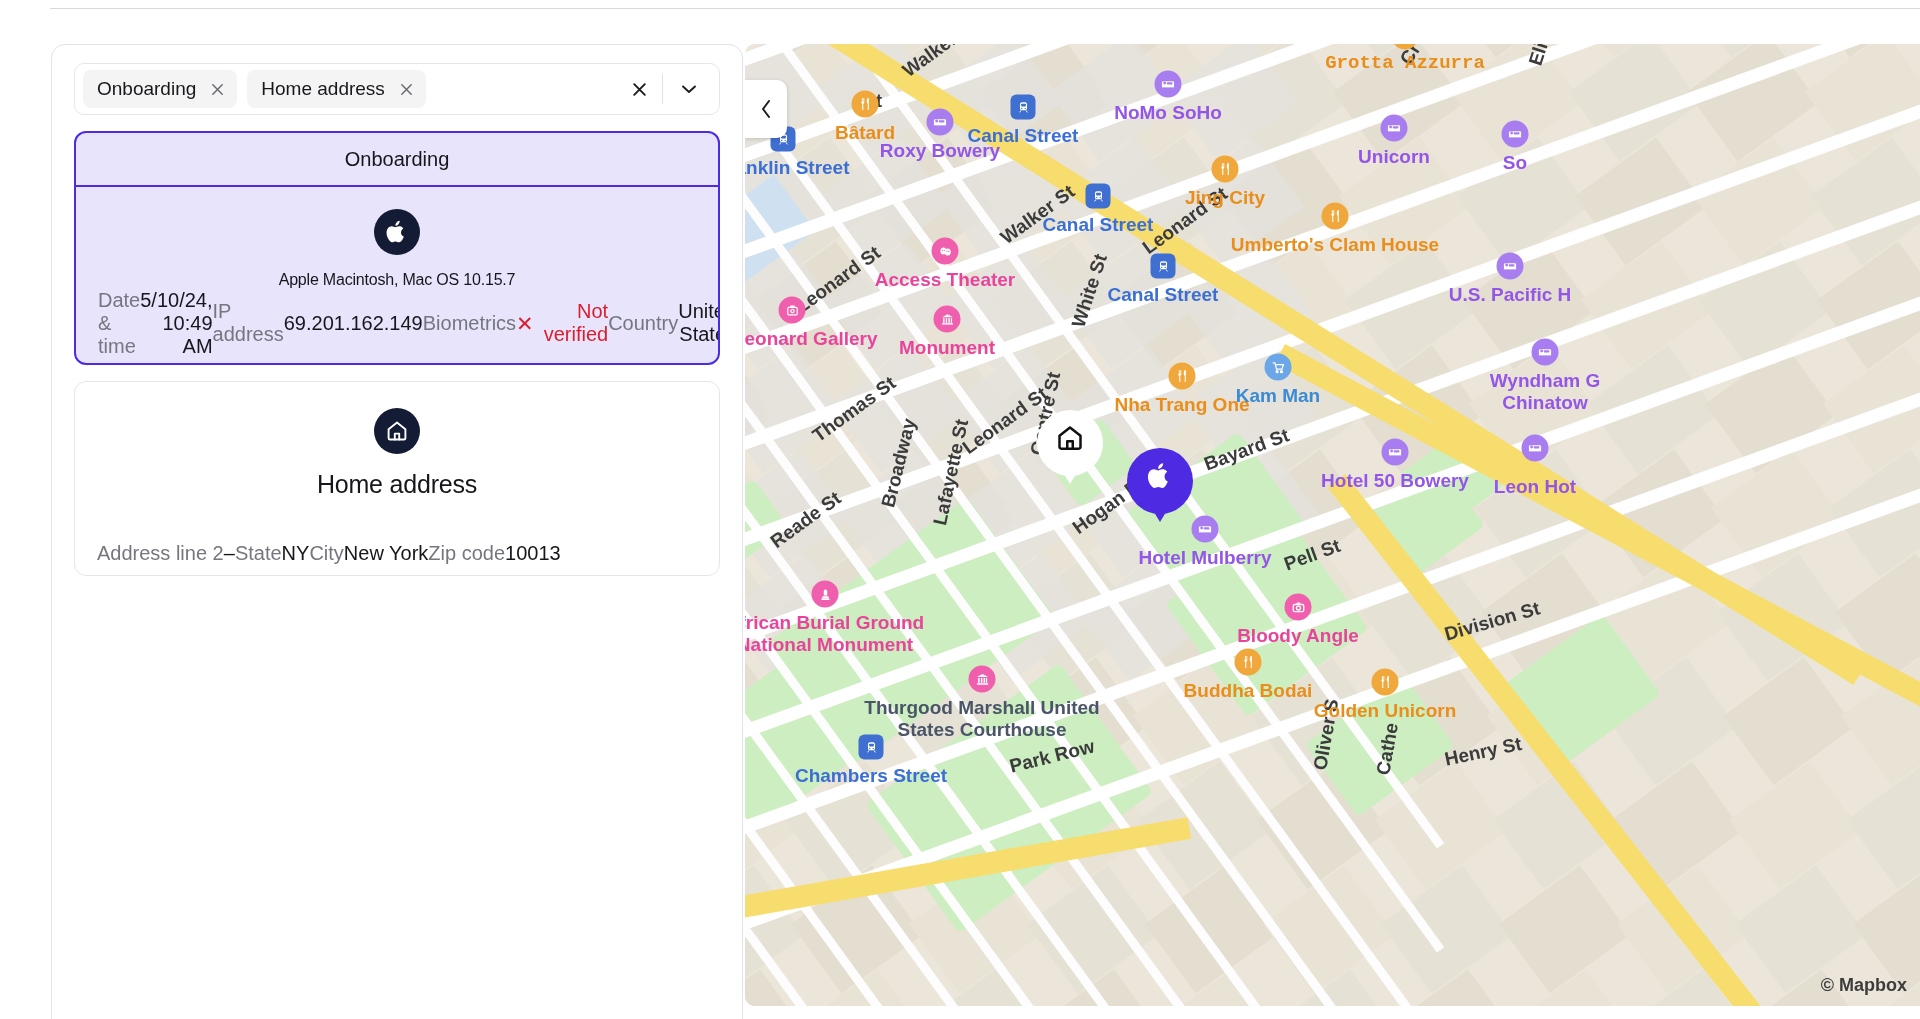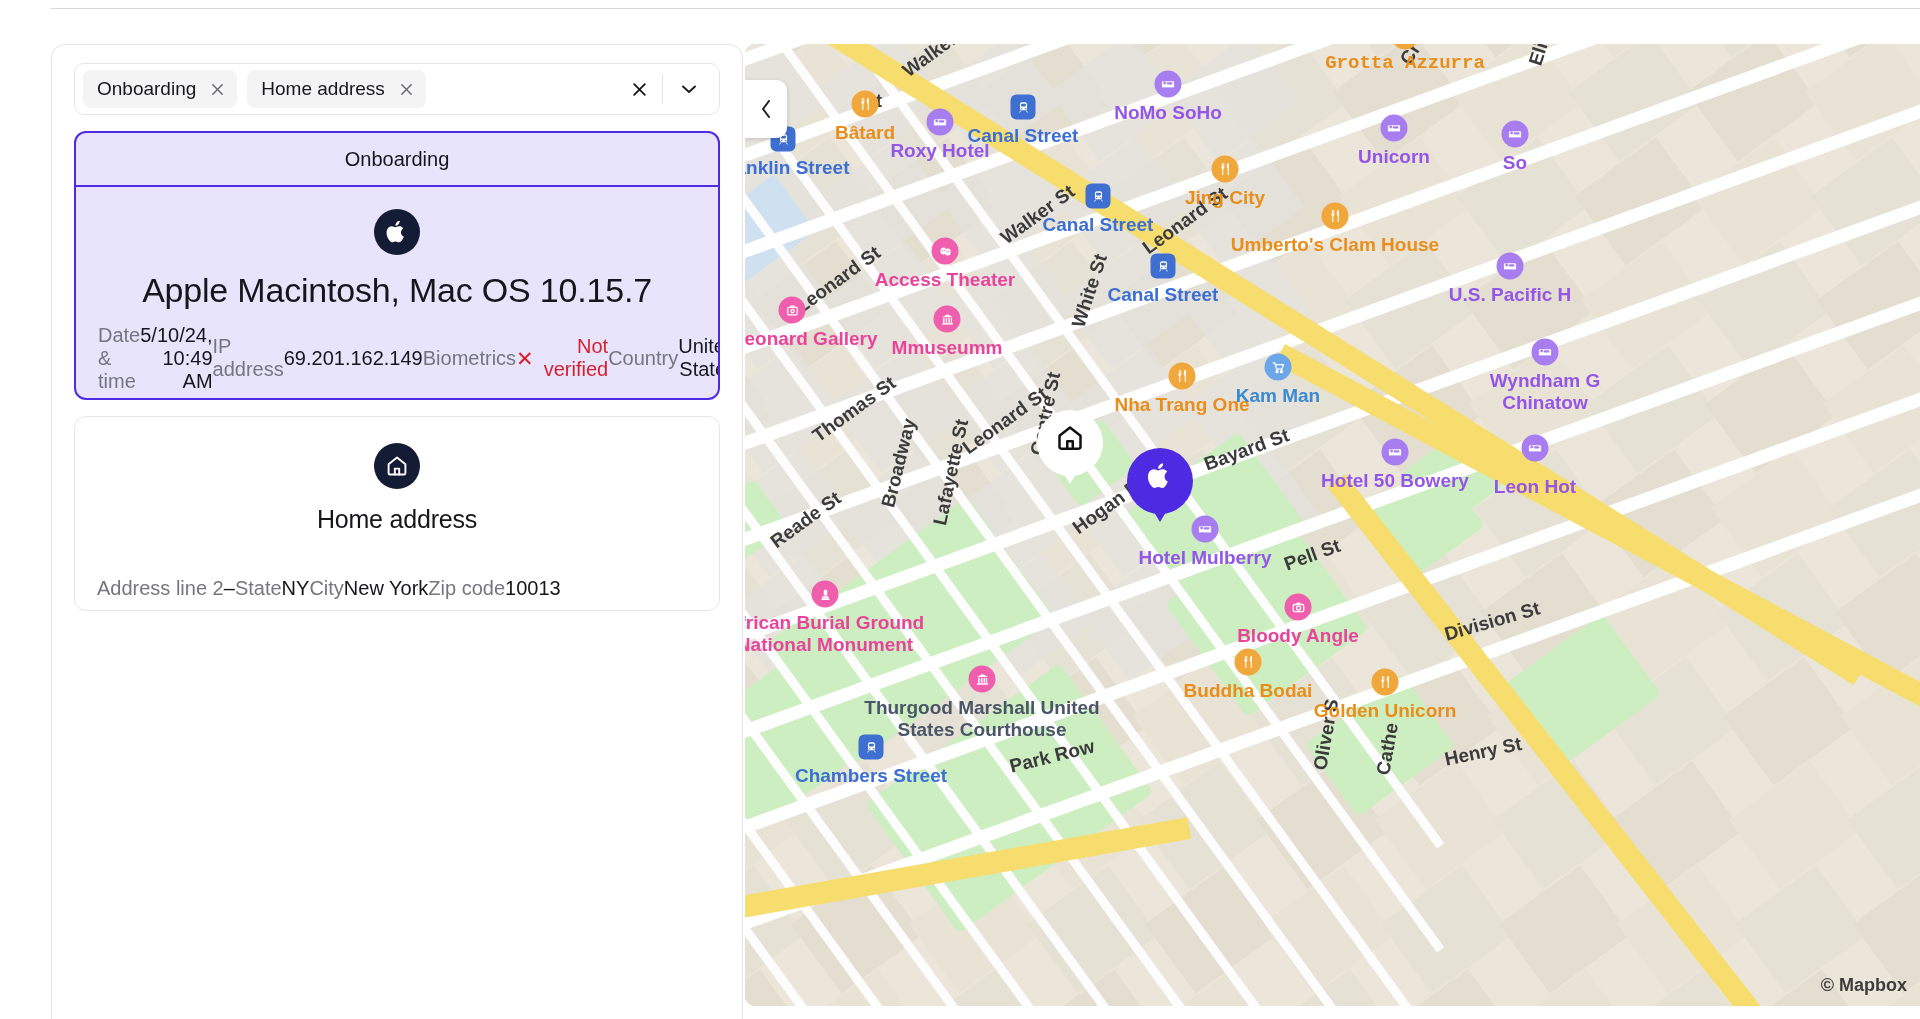--- a/index.html
+++ b/index.html
@@ -86,23 +86,23 @@
   .card.plain .card-body { padding:26px 22px 0 22px; }
 
   .badge-wrap { display:flex; justify-content:center; margin-bottom:16px; }
   .badge {
     width:46px; height:46px; border-radius:50%;
     background:#141b34;
     display:flex; align-items:center; justify-content:center;
   }
   .device-name {
     text-align:center;
-    font-size:34px;
+    font-size:16px;
     color:#16161b;
-    margin-bottom:26px;
+    margin-bottom:12px;
     letter-spacing:-0.2px;
   }
   .card.plain .device-name { font-size:25px; margin-bottom:32px; }
 
   .rows { display:flex; flex-direction:row; }
   .row {
     display:flex; align-items:center; justify-content:space-between;
     height:44px;
     font-size:20px;
   }
@@ -545,21 +545,21 @@
         </div>
         <div class="poi-icon hotel" style="left: 195px; top: 78px;">
           <svg width="15" height="15" viewBox="0 0 16 16" fill="#fff">
             <rect x="1.5" y="5" width="13" height="5.4" rx="1.4"></rect>
             <rect x="1.5" y="10" width="13" height="1.6"></rect>
             <circle cx="4.4" cy="6.9" r="1.5" fill="#a77df0"></circle>
             <rect x="6.6" y="6" width="6.2" height="2.4" rx="1" fill="#a77df0"></rect>
           </svg>
         </div>
         <div class="poi-label hotel" style="left: 195px; top: 96px; text-align: center;">
-          <div>Roxy Hotel</div>
+          <div>Roxy Bowery</div>
         </div>
         <div class="poi-icon transit" style="left: 38px; top: 95px;">
           <svg width="14" height="14" viewBox="0 0 16 16" fill="#fff">
             <rect x="4" y="2" width="8" height="9" rx="2.2"></rect>
             <rect x="5.3" y="3.6" width="5.4" height="3.2" rx="0.7" fill="#3f6fd0"></rect>
             <circle cx="6" cy="9" r="0.8" fill="#3f6fd0"></circle>
             <circle cx="10" cy="9" r="0.8" fill="#3f6fd0"></circle>
             <path d="M5 11.3 L3.6 13.6 M11 11.3 L12.4 13.6" stroke="#fff" stroke-width="1.1"></path>
           </svg>
         </div>
@@ -695,21 +695,21 @@
           <svg width="14" height="14" viewBox="0 0 16 16" fill="#fff">
             <path d="M8 2 L14.2 5.4H1.8z"></path>
             <rect x="3" y="6.4" width="1.6" height="5.4"></rect>
             <rect x="6" y="6.4" width="1.6" height="5.4"></rect>
             <rect x="9" y="6.4" width="1.6" height="5.4"></rect>
             <rect x="11.8" y="6.4" width="1.4" height="5.4"></rect>
             <rect x="1.8" y="12.2" width="12.4" height="1.6"></rect>
           </svg>
         </div>
         <div class="poi-label art" style="left: 202px; top: 293px; text-align: center;">
-          <div>Mmuseumm</div>
+          <div>Monument</div>
         </div>
         <div class="poi-icon food" style="left: 437px; top: 332px;">
           <svg width="15" height="15" viewBox="0 0 16 16" fill="#fff">
             <path d="M4 1.5v5a1.4 1.4 0 0 0 1 1.3V14.5h1.2V7.8A1.4 1.4 0 0 0 7.2 6.5v-5H6.3v4H5.6v-4H4.7v4H4V1.5z"></path>
             <path d="M11.6 1.5c-1 0-1.7 1.6-1.7 3.6 0 1.4.4 2.4 1 2.8v6.6h1.2V1.5z"></path>
           </svg>
         </div>
         <div class="poi-label food" style="left: 437px; top: 350px; text-align: center;">
           <div>Nha Trang One</div>
         </div>

